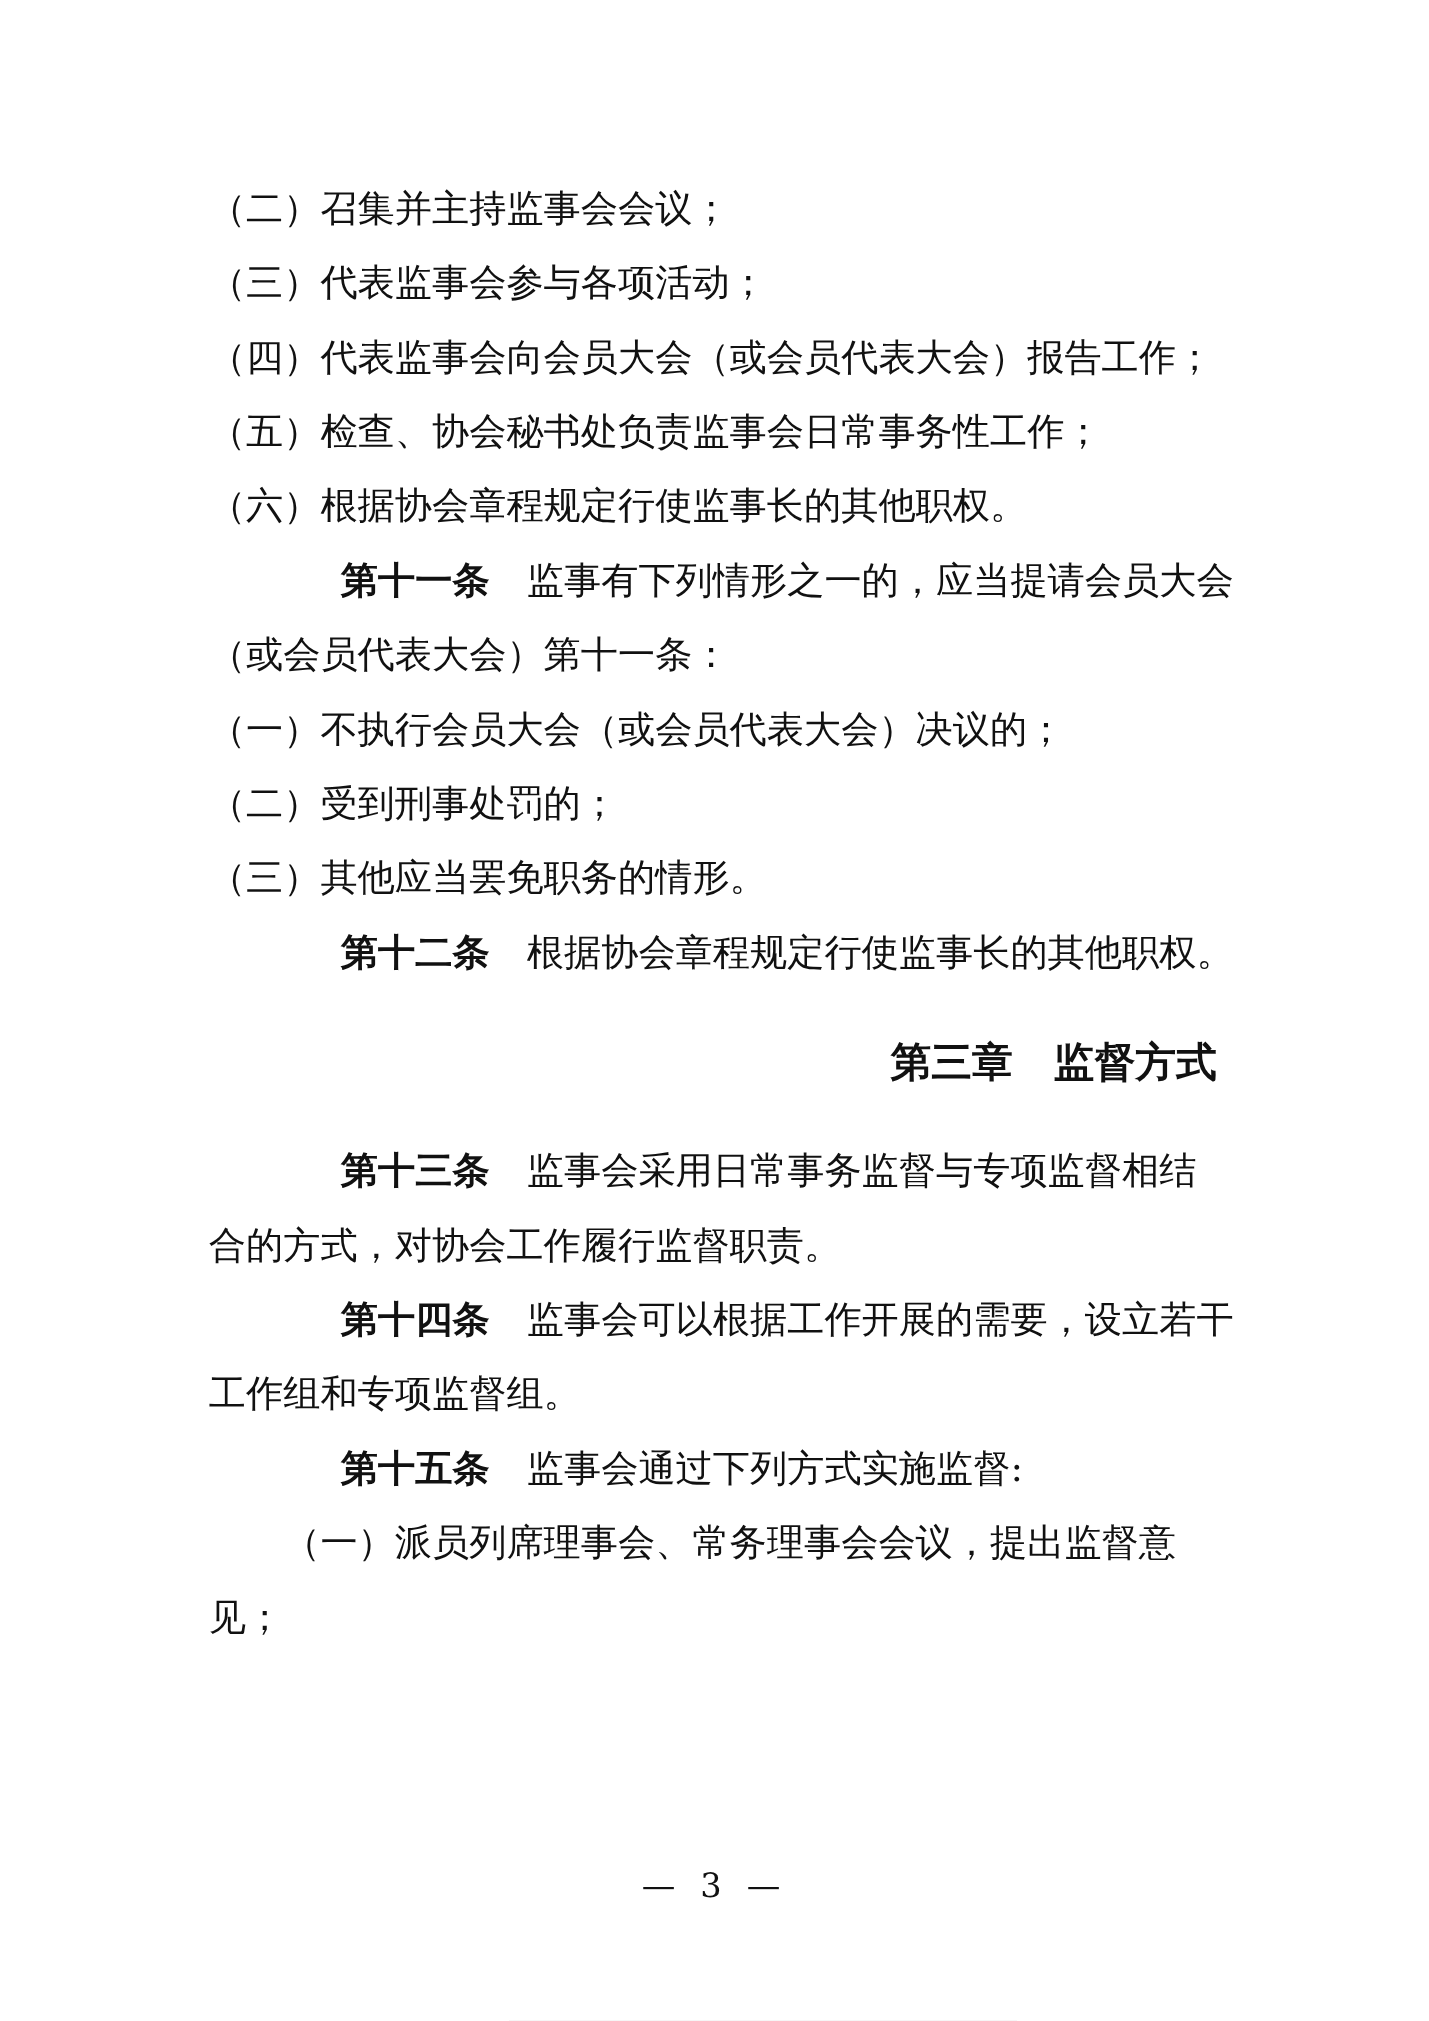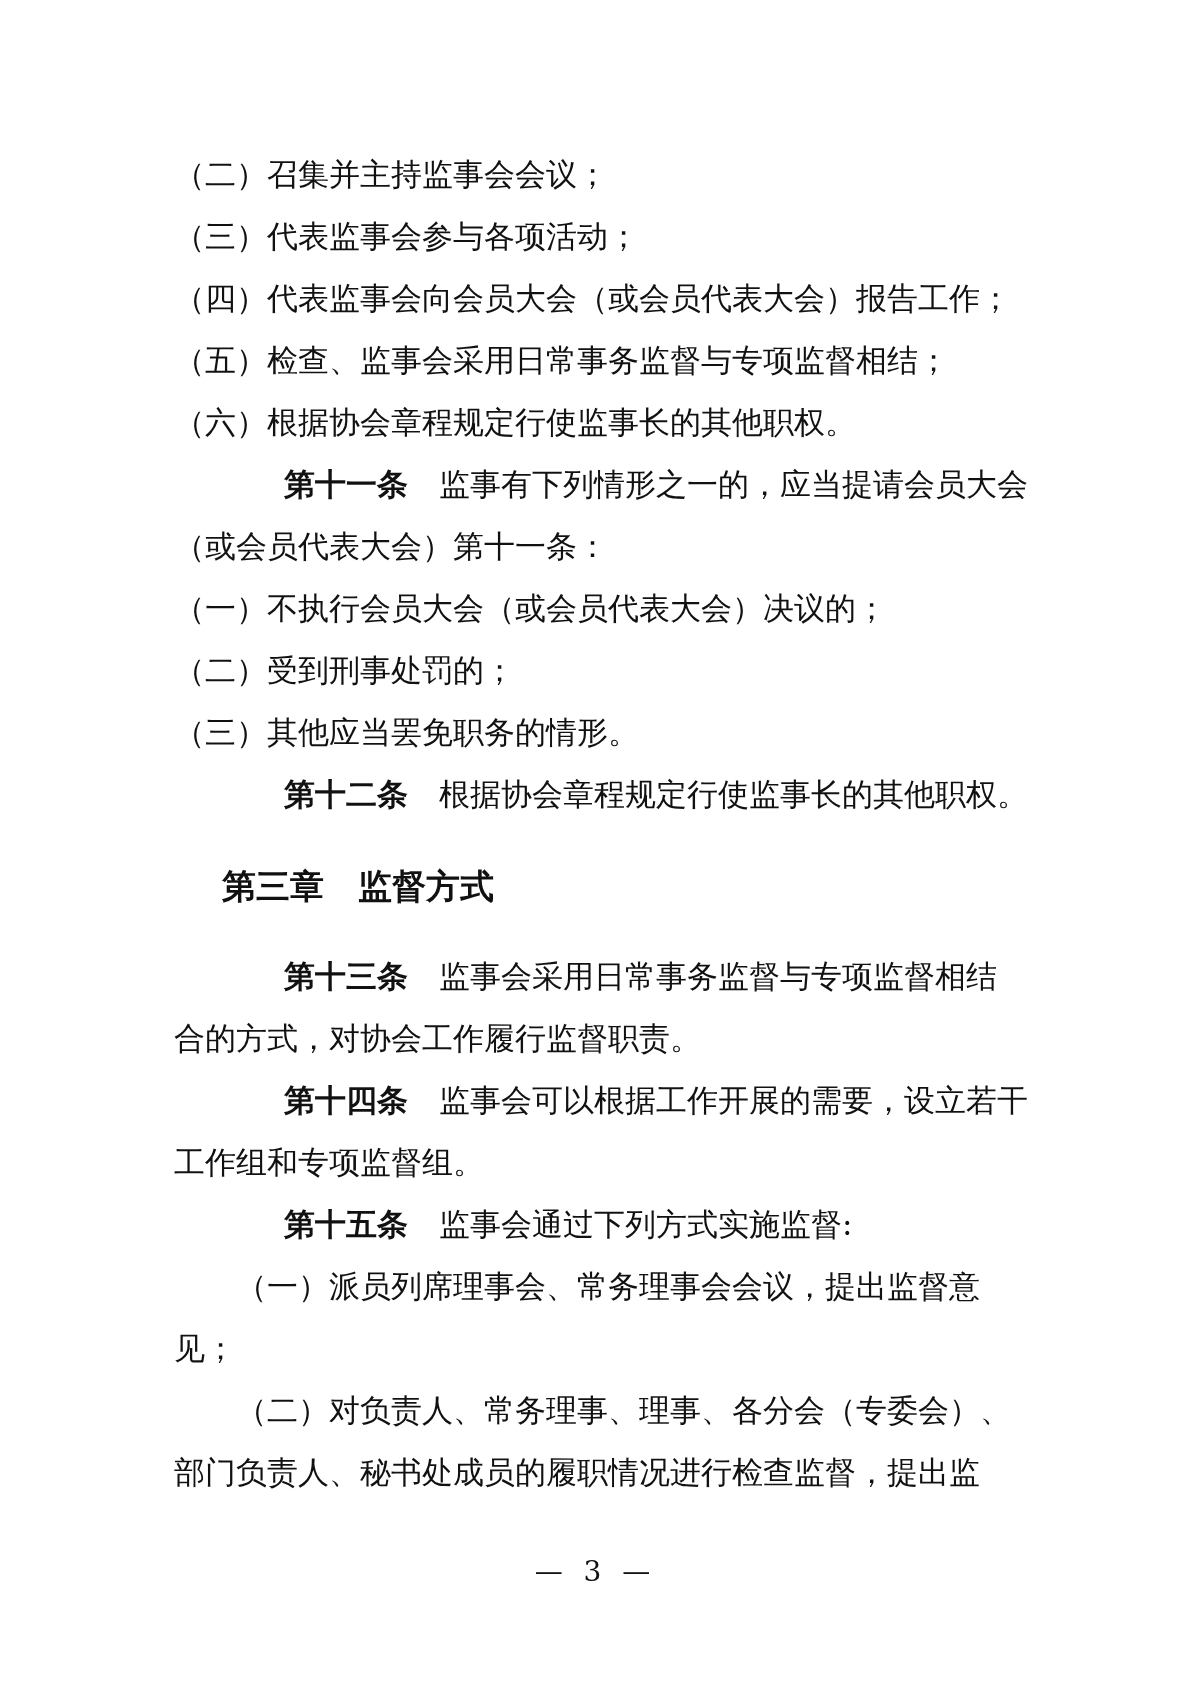--- a/index.html
+++ b/index.html
@@ -27,21 +27,21 @@
   .line {
     line-height: 62px;
     font-size: 31px;
     white-space: nowrap;
     letter-spacing: 0;
   }
   .line.first-indent { padding-left: 62px; }
   .lead-bold { font-weight: bold; margin-left: 48px; }
   .para.chapter { margin: 29px 0 27px 0; }
   .para.chapter .line {
-    text-align: left;
+    text-align: right;
     font-family: "DejaVu Sans", "Liberation Sans", sans-serif;
     font-weight: bold;
     font-size: 34px;
     line-height: 64px;
     white-space: normal;
   }
   .footer {
     position: absolute;
     top: 1552px;
     left: 0;
@@ -61,21 +61,21 @@
       <div class="para item">
         <div class="line"><span class="reg">（二）召集并主持监事会会议；</span></div>
       </div>
       <div class="para item">
         <div class="line"><span class="reg">（三）代表监事会参与各项活动；</span></div>
       </div>
       <div class="para item">
         <div class="line"><span class="reg">（四）代表监事会向会员大会（或会员代表大会）报告工作；</span></div>
       </div>
       <div class="para item">
-        <div class="line"><span class="reg">（五）检查、监事会采用日常事务监督与专项监督相结；</span></div>
+        <div class="line"><span class="reg">（五）检查、协会秘书处负责监事会日常事务性工作；</span></div>
       </div>
       <div class="para item">
         <div class="line"><span class="reg">（六）根据协会章程规定行使监事长的其他职权。</span></div>
       </div>
       <div class="para article">
         <div class="line first-indent"><span class="lead-bold">第十一条</span><span class="reg">　监事有下列情形之一的，应当提请会员大会</span></div>
         <div class="line"><span class="reg">（或会员代表大会）第十一条：</span></div>
       </div>
       <div class="para item">
         <div class="line"><span class="reg">（一）不执行会员大会（或会员代表大会）决议的；</span></div>
@@ -100,19 +100,15 @@
         <div class="line first-indent"><span class="lead-bold">第十四条</span><span class="reg">　监事会可以根据工作开展的需要，设立若干</span></div>
         <div class="line"><span class="reg">工作组和专项监督组。</span></div>
       </div>
       <div class="para article">
         <div class="line first-indent"><span class="lead-bold">第十五条</span><span class="reg">　监事会通过下列方式实施监督:</span></div>
       </div>
       <div class="para item">
         <div class="line first-indent"><span class="reg">（一）派员列席理事会、常务理事会会议，提出监督意</span></div>
         <div class="line"><span class="reg">见；</span></div>
       </div>
-      <div class="para item">
-        <div class="line first-indent"><span class="reg">（二）对负责人、常务理事、理事、各分会（专委会）、</span></div>
-        <div class="line"><span class="reg">部门负责人、秘书处成员的履职情况进行检查监督，提出监</span></div>
-      </div>
     </div>
   <div class="footer">— 3 —</div>
 </div>
 
 </body></html>

